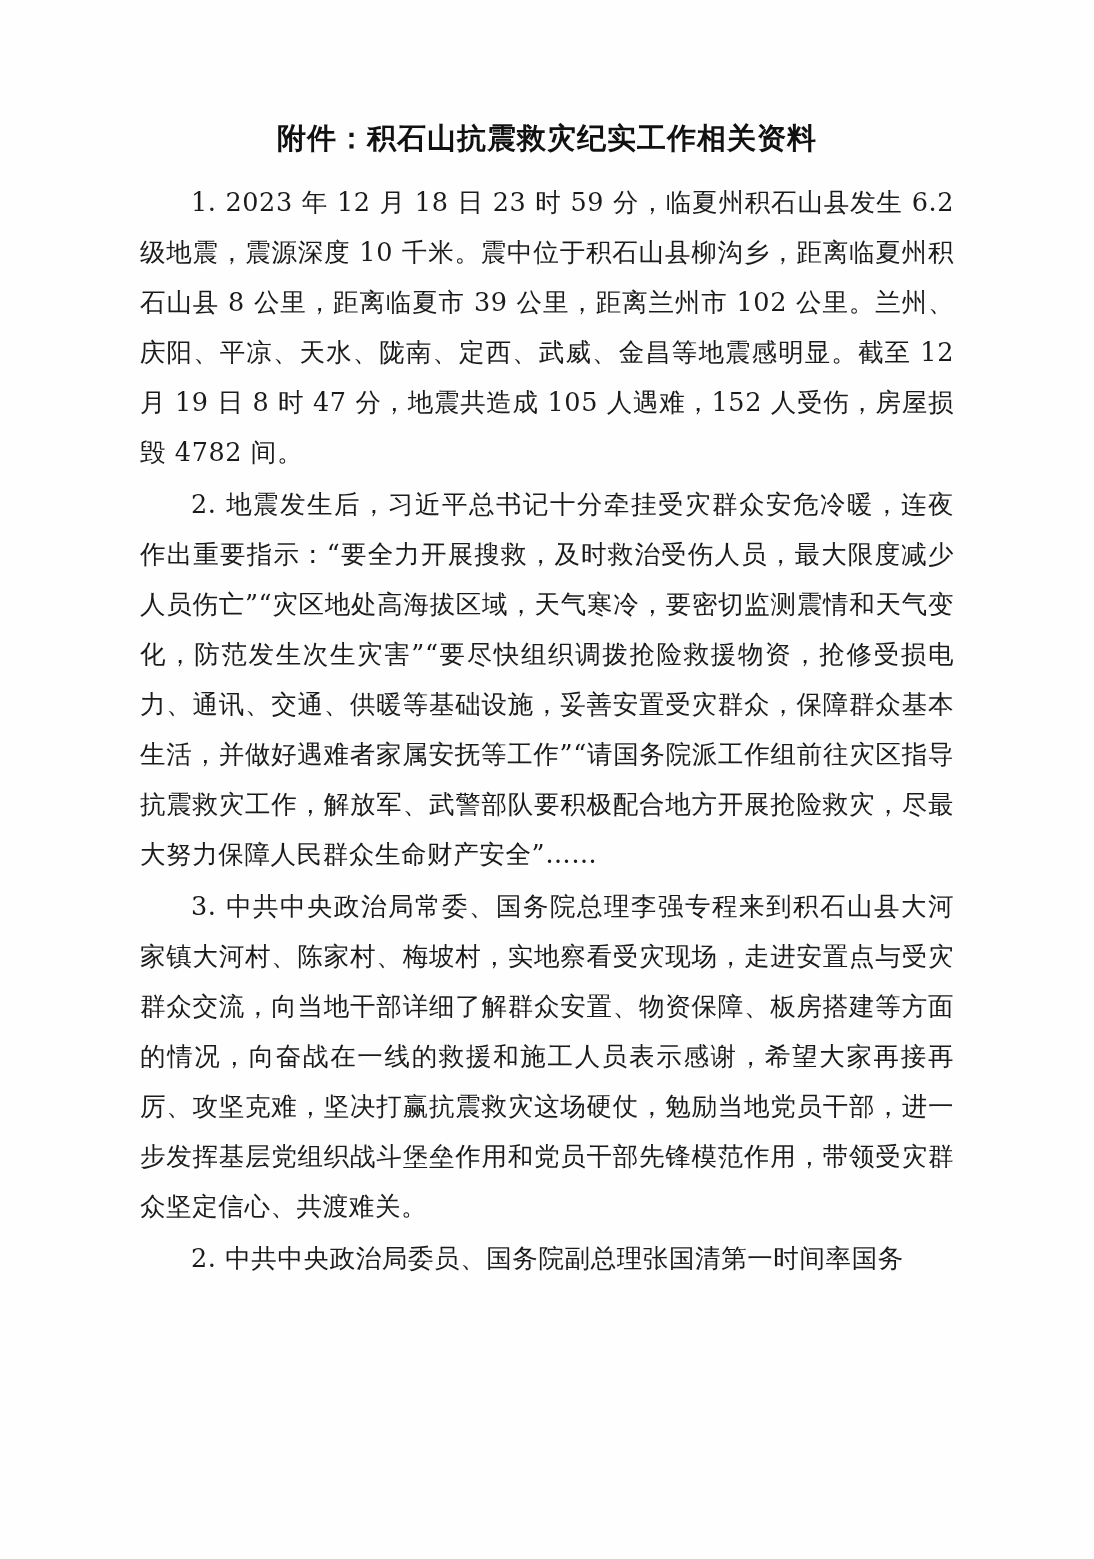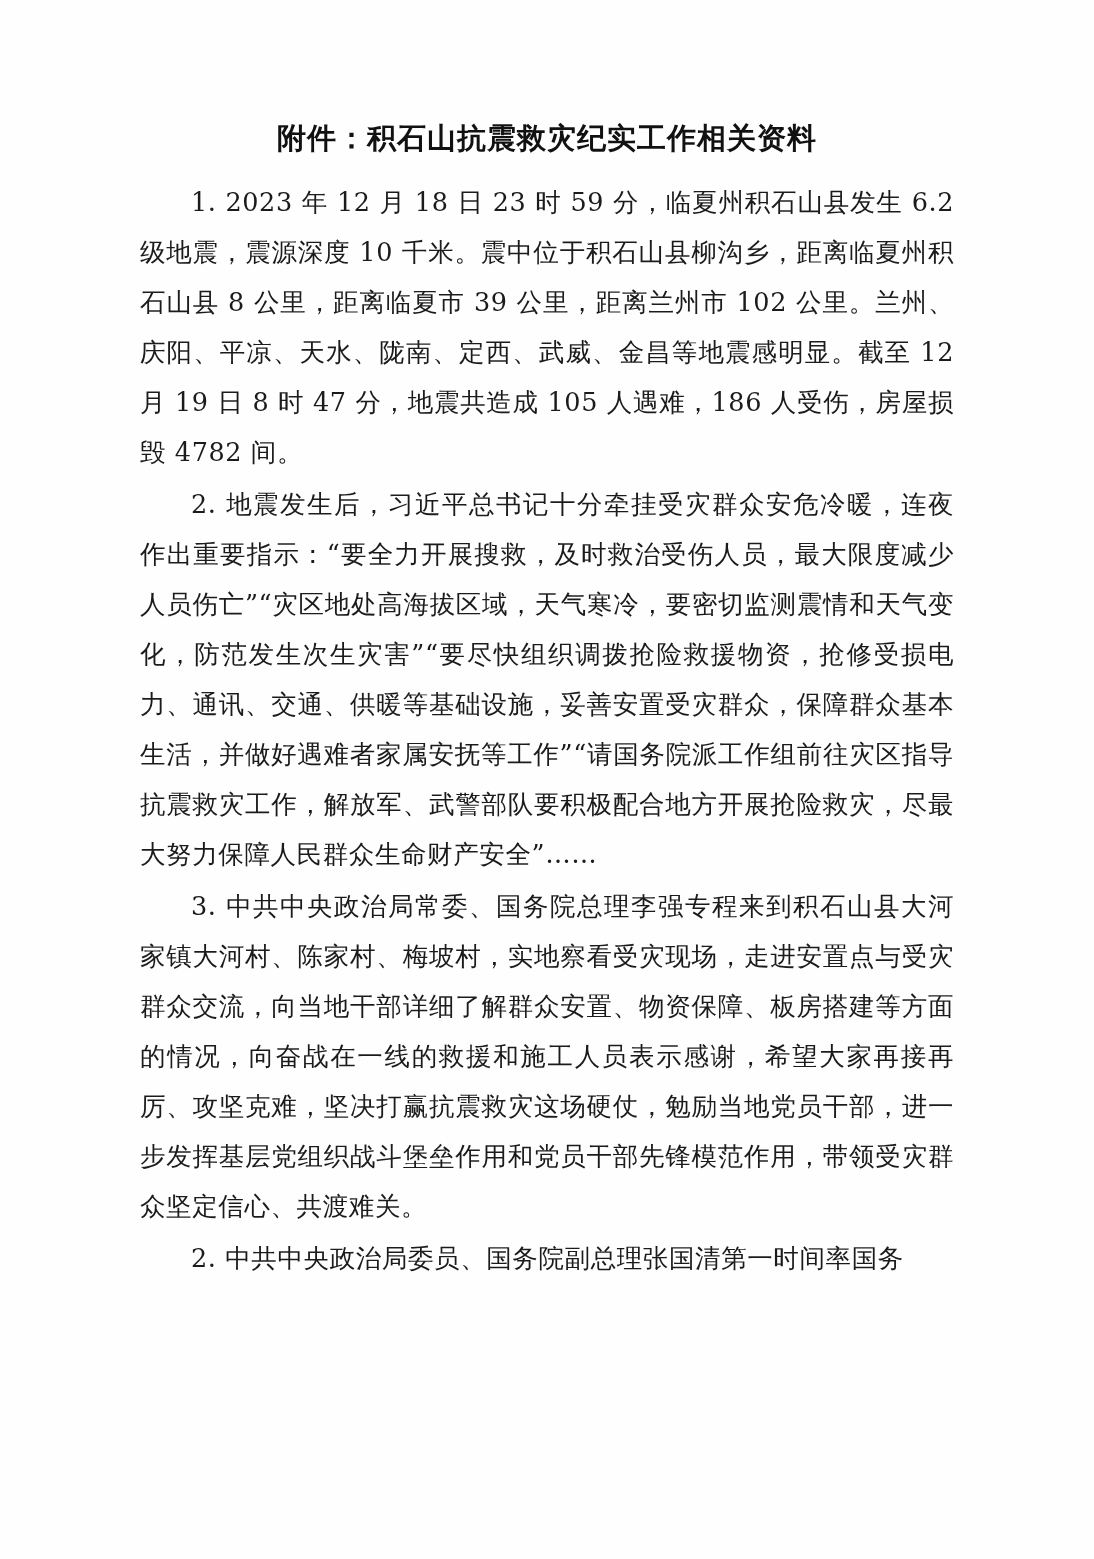--- a/index.html
+++ b/index.html
@@ -45,17 +45,17 @@
   }
   .para:last-child {
     margin-bottom: 0;
   }
 </style>
 </head>
 <body>
 
 <div class="page">
   <h1 class="doc-title">附件：积石山抗震救灾纪实工作相关资料</h1>
-  <p class="para">1. 2023 年 12 月 18 日 23 时 59 分，临夏州积石山县发生 6.2 级地震，震源深度 10 千米。震中位于积石山县柳沟乡，距离临夏州积石山县 8 公里，距离临夏市 39 公里，距离兰州市 102 公里。兰州、庆阳、平凉、天水、陇南、定西、武威、金昌等地震感明显。截至 12 月 19 日 8 时 47 分，地震共造成 105 人遇难，186 人受伤，房屋损毁 4782 间。</p>
+  <p class="para">1. 2023 年 12 月 18 日 23 时 59 分，临夏州积石山县发生 6.2 级地震，震源深度 10 千米。震中位于积石山县柳沟乡，距离临夏州积石山县 8 公里，距离临夏市 39 公里，距离兰州市 102 公里。兰州、庆阳、平凉、天水、陇南、定西、武威、金昌等地震感明显。截至 12 月 19 日 8 时 47 分，地震共造成 105 人遇难，152 人受伤，房屋损毁 4782 间。</p>
   <p class="para">2. 地震发生后，习近平总书记十分牵挂受灾群众安危冷暖，连夜作出重要指示：“要全力开展搜救，及时救治受伤人员，最大限度减少人员伤亡”“灾区地处高海拔区域，天气寒冷，要密切监测震情和天气变化，防范发生次生灾害”“要尽快组织调拨抢险救援物资，抢修受损电力、通讯、交通、供暖等基础设施，妥善安置受灾群众，保障群众基本生活，并做好遇难者家属安抚等工作”“请国务院派工作组前往灾区指导抗震救灾工作，解放军、武警部队要积极配合地方开展抢险救灾，尽最大努力保障人民群众生命财产安全”……</p>
   <p class="para">3. 中共中央政治局常委、国务院总理李强专程来到积石山县大河家镇大河村、陈家村、梅坡村，实地察看受灾现场，走进安置点与受灾群众交流，向当地干部详细了解群众安置、物资保障、板房搭建等方面的情况，向奋战在一线的救援和施工人员表示感谢，希望大家再接再厉、攻坚克难，坚决打赢抗震救灾这场硬仗，勉励当地党员干部，进一步发挥基层党组织战斗堡垒作用和党员干部先锋模范作用，带领受灾群众坚定信心、共渡难关。</p>
   <p class="para">2. 中共中央政治局委员、国务院副总理张国清第一时间率国务</p>
 </div>
 
 </body></html>

